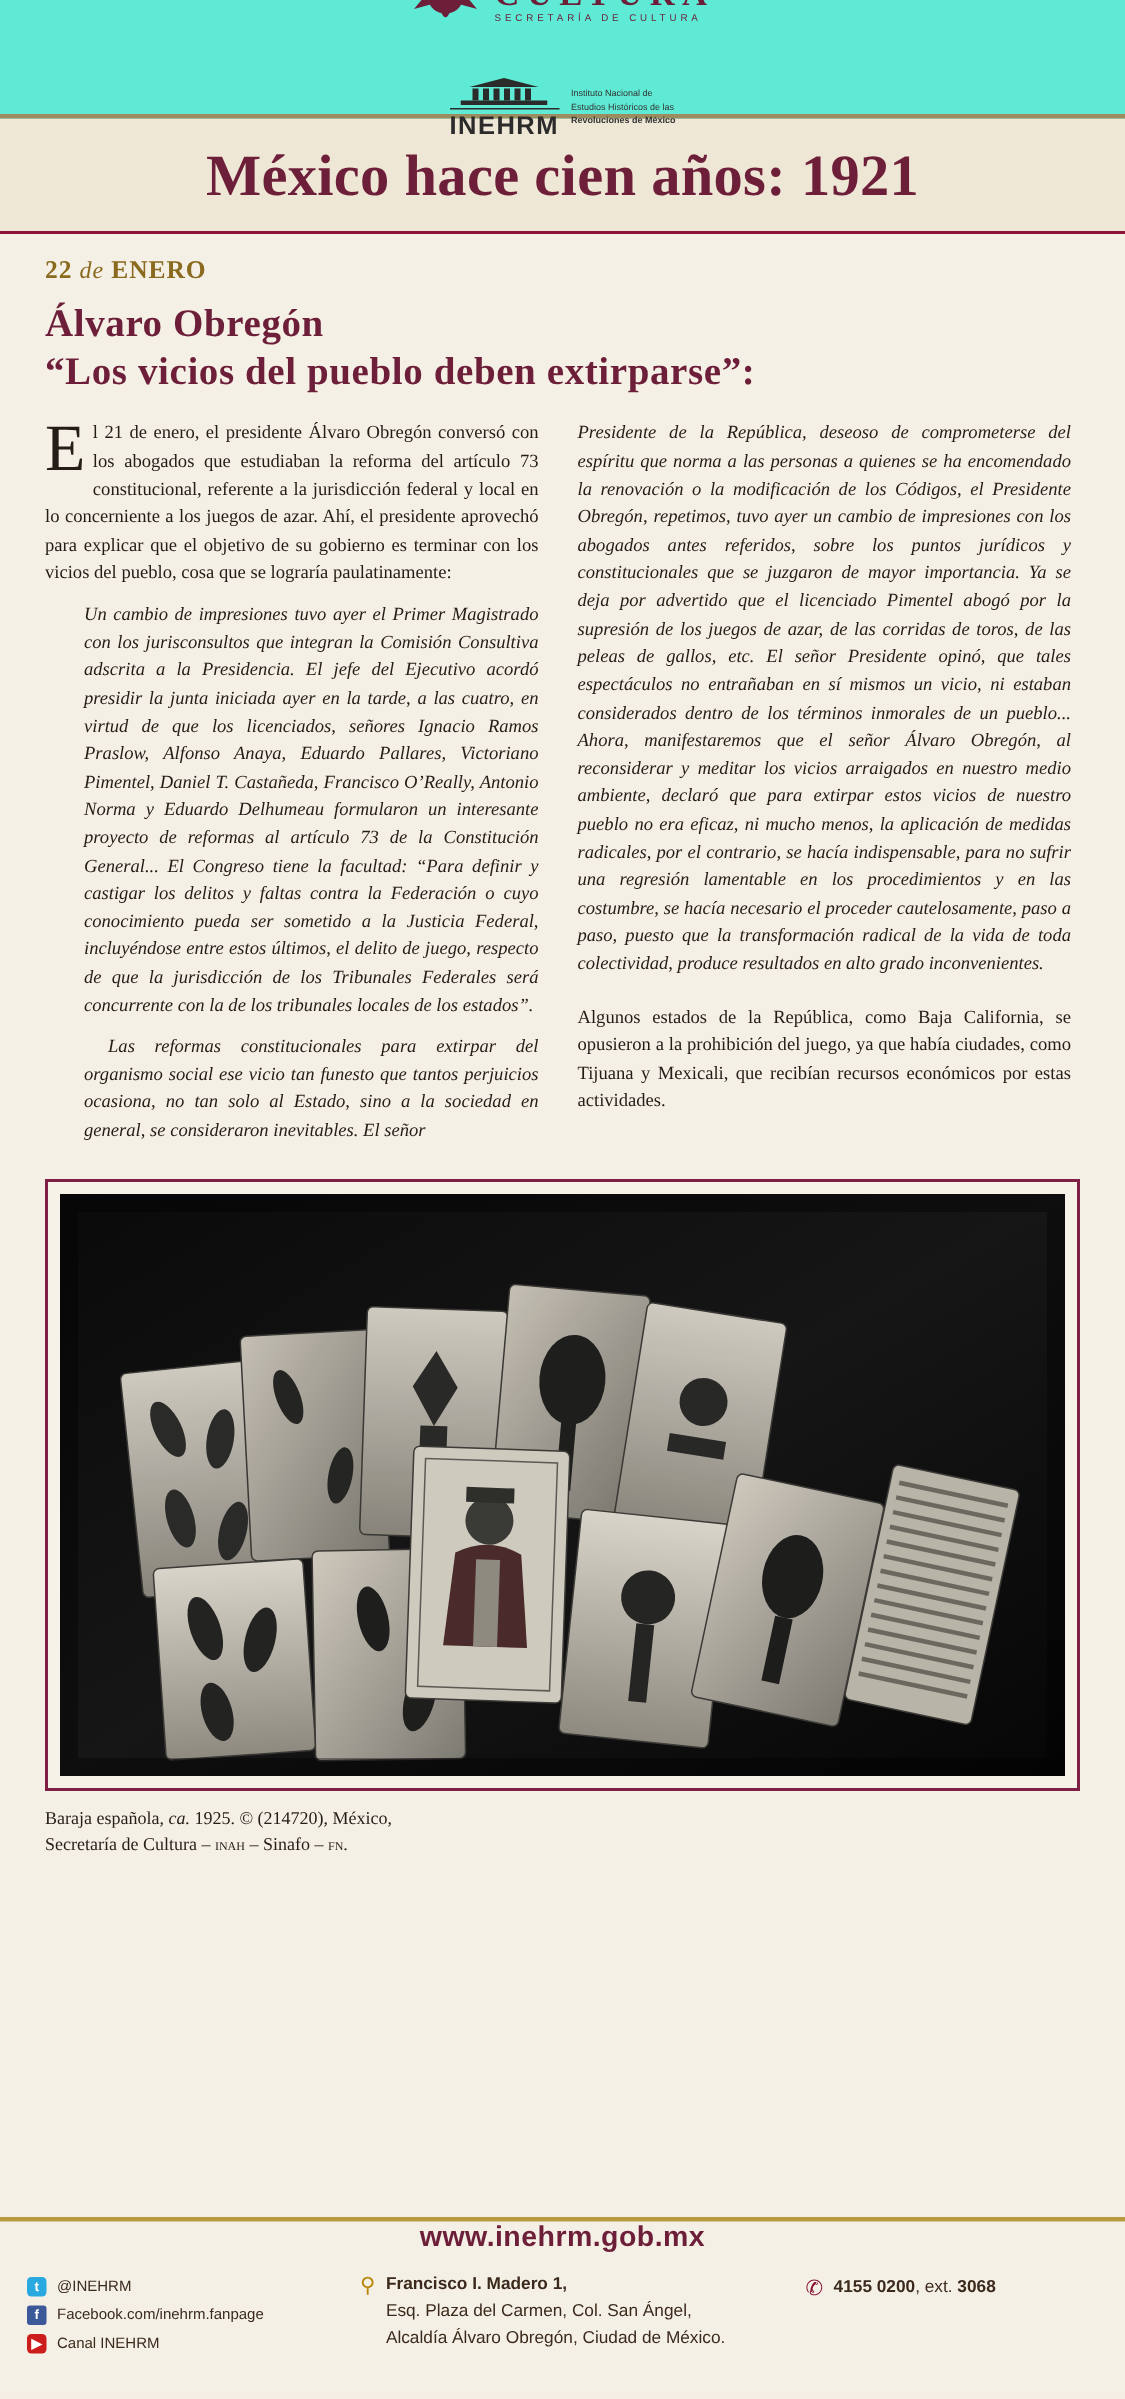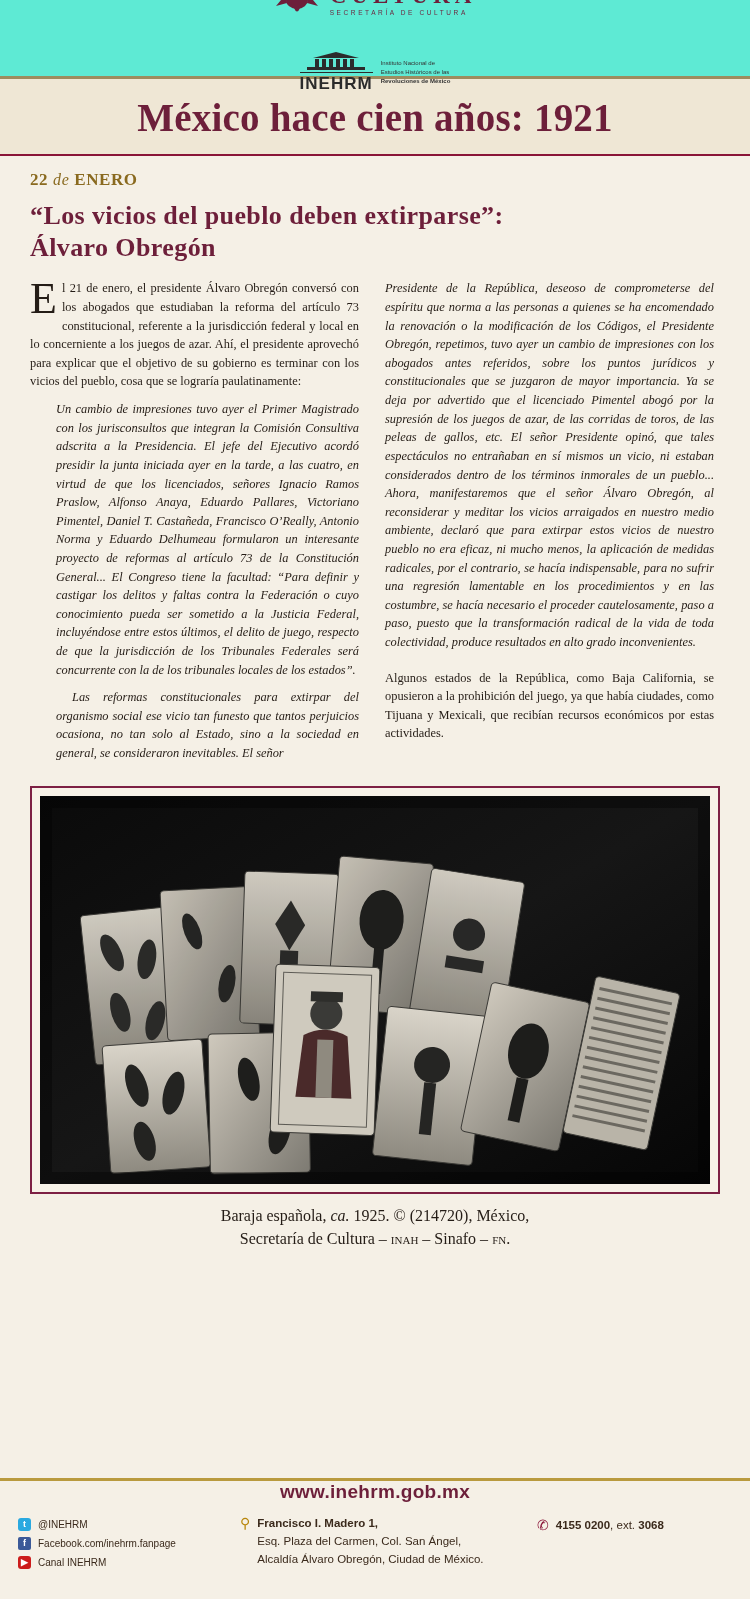--- a/index.html
+++ b/index.html
@@ -178,22 +178,21 @@
     background: #f7f2e8;
   }
   .photo {
     width: 100%;
     height: 388px;
     display: block;
     background: #0c0c0c;
   }
   .caption {
     margin: 10px 30px 0 30px;
-    text-align: center;
-    font-size: 16px;
+    font-size: 12px;
     line-height: 1.45;
     color: #241c16;
   }
   .caption .sc { font-variant: small-caps; }
   .caption i { font-style: italic; }
 
   
   .footer {
     position: absolute;
     left: 0;
@@ -314,22 +313,22 @@
   </div>
 
   <div class="content">
     <div class="dateline">
       <span>22</span>
       <span class="de">de</span>
       <span>ENERO</span>
     </div>
 
     <div class="headline">
+      <div>Álvaro Obregón</div>
       <div>“Los vicios del pueblo deben extirparse”:</div>
-      <div>Álvaro Obregón</div>
     </div>
 
     <div class="cols">
       <div class="col left">
         <p class="dropcap-p"><span class="dropcap">E</span><span>l 21 de enero, el presidente Álvaro Obregón conversó con los abogados que estudiaban la reforma del artículo 73 constitucional, referente a la jurisdicción federal y local en lo concerniente a los juegos de azar. Ahí, el presidente aprovechó para explicar que el objetivo de su gobierno es terminar con los vicios del pueblo, cosa que se lograría paulatinamente:</span></p>
         <p class="quote">Un cambio de impresiones tuvo ayer el Primer Magistrado con los jurisconsultos que integran la Comisión Consultiva adscrita a la Presidencia. El jefe del Ejecutivo acordó presidir la junta iniciada ayer en la tarde, a las cuatro, en virtud de que los licenciados, señores Ignacio Ramos Praslow, Alfonso Anaya, Eduardo Pallares, Victoriano Pimentel, Daniel T. Castañeda, Francisco O’Really, Antonio Norma y Eduardo Delhumeau formularon un interesante proyecto de reformas al artículo 73 de la Constitución General... El Congreso tiene la facultad: “Para definir y castigar los delitos y faltas contra la Federación o cuyo conocimiento pueda ser sometido a la Justicia Federal, incluyéndose entre estos últimos, el delito de juego, respecto de que la jurisdicción de los Tribunales Federales será concurrente con la de los tribunales locales de los estados”.</p>
         <p class="quote indent-first">Las reformas constitucionales para extirpar del organismo social ese vicio tan funesto que tantos perjuicios ocasiona, no tan solo al Estado, sino a la sociedad en general, se consideraron inevitables. El señor</p>
       </div>
       <div class="col right">
         <p class="quote-cont">Presidente de la República, deseoso de comprometerse del espíritu que norma a las personas a quienes se ha encomendado la renovación o la modificación de los Códigos, el Presidente Obregón, repetimos, tuvo ayer un cambio de impresiones con los abogados antes referidos, sobre los puntos jurídicos y constitucionales que se juzgaron de mayor importancia. Ya se deja por advertido que el licenciado Pimentel abogó por la supresión de los juegos de azar, de las corridas de toros, de las peleas de gallos, etc. El señor Presidente opinó, que tales espectáculos no entrañaban en sí mismos un vicio, ni estaban considerados dentro de los términos inmorales de un pueblo... Ahora, manifestaremos que el señor Álvaro Obregón, al reconsiderar y meditar los vicios arraigados en nuestro medio ambiente, declaró que para extirpar estos vicios de nuestro pueblo no era eficaz, ni mucho menos, la aplicación de medidas radicales, por el contrario, se hacía indispensable, para no sufrir una regresión lamentable en los procedimientos y en las costumbre, se hacía necesario el proceder cautelosamente, paso a paso, puesto que la transformación radical de la vida de toda colectividad, produce resultados en alto grado inconvenientes.</p>

